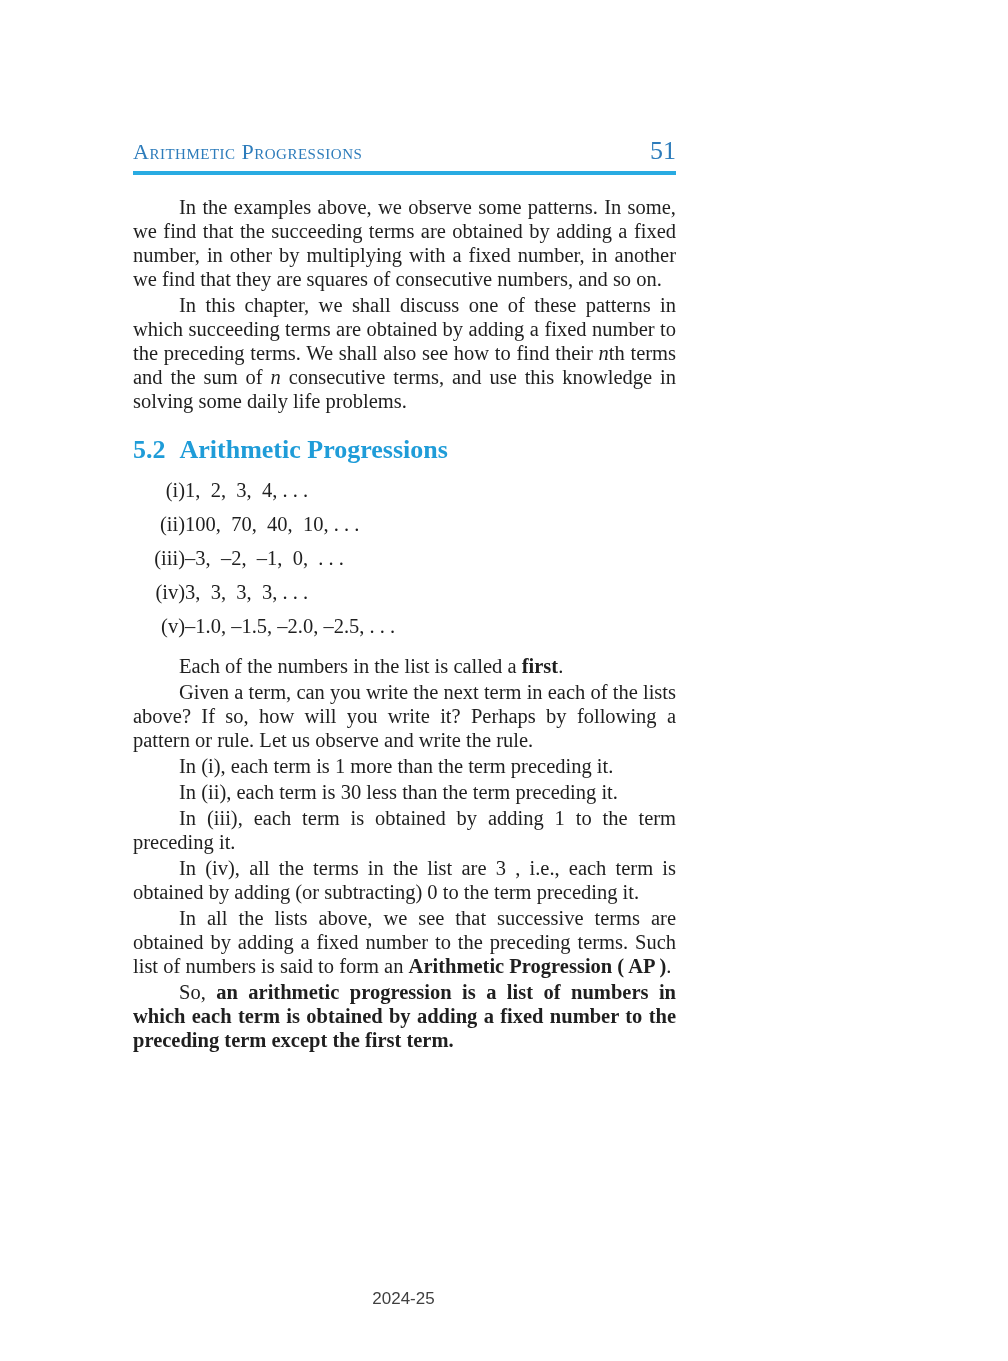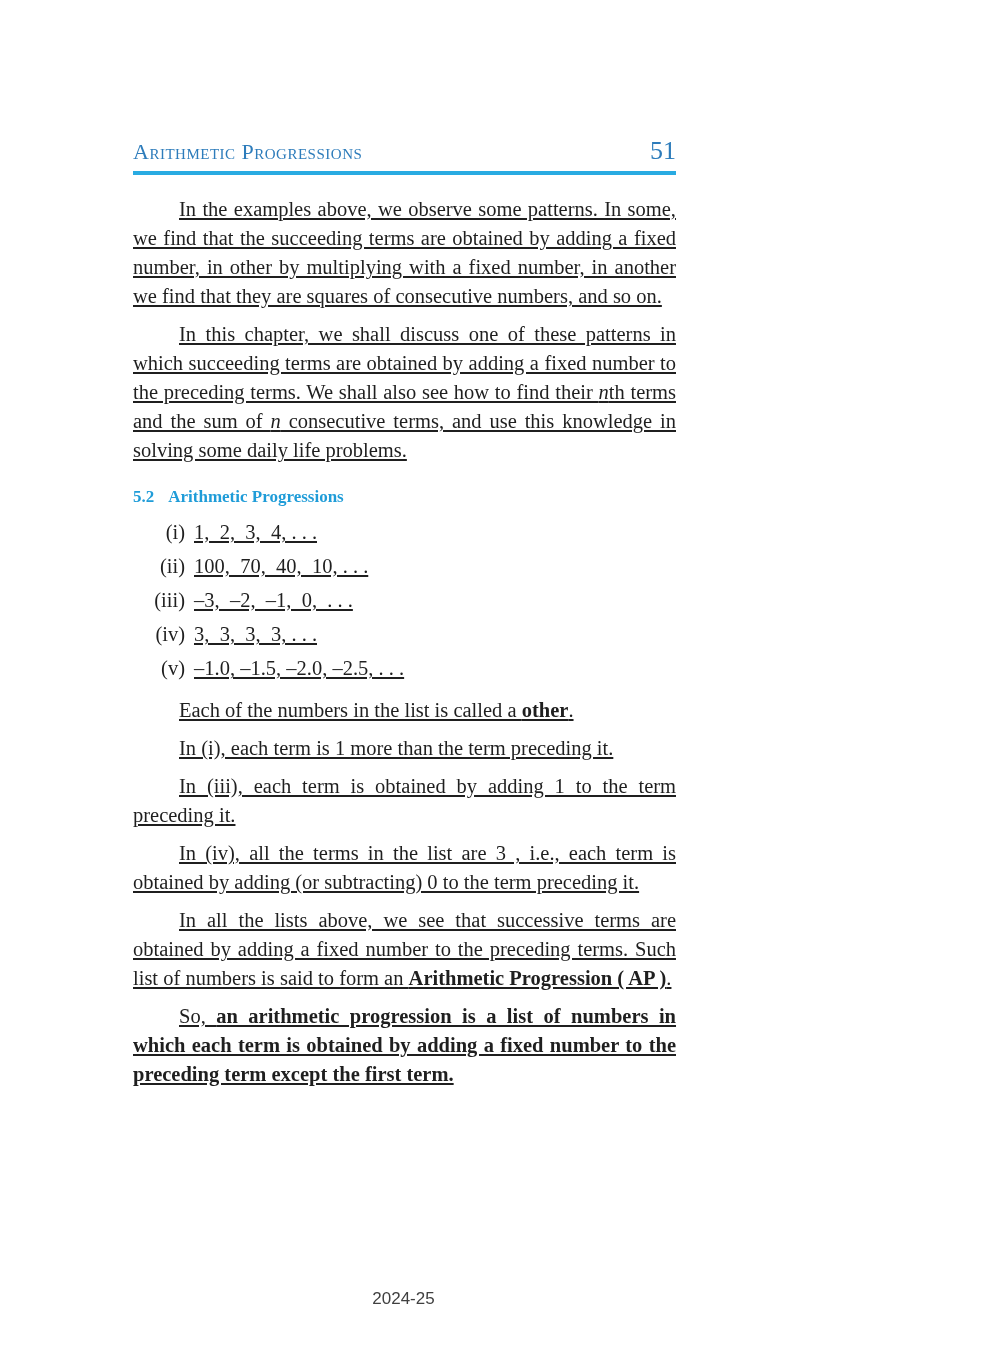--- a/index.html
+++ b/index.html
@@ -36,52 +36,49 @@
   }
   .header-rule {
     height: 4px;
     background: #29abe2;
     border: none;
     margin: 5px 0 0 0;
   }
   
   p.body {
     font-size: 20.5px;
-    line-height: 29px;
+    line-height: 24px;
     text-align: justify;
-    margin: 9px 0;
-    text-decoration: underline;
+    margin: 2px 0;
   }
   p.indent { text-indent: 46px; }
   p.first-para { margin-top: 20px; }
   
   h2.section-heading {
-    font-size: 17px;
+    font-size: 26px;
     font-weight: bold;
     color: #1f9cd8;
     margin: 22px 0 12px 0;
   }
   h2.section-heading .sec-num { margin-right: 14px; }
   
   .num-lists { margin: 10px 0 14px 0; }
   .num-list-row {
     display: flex;
     font-size: 20.5px;
     line-height: 26.6px;
     margin: 7.5px 0;
   }
   .num-list-label {
     width: 52px;
     text-align: right;
     flex: 0 0 auto;
   }
   .num-list-value {
-    margin-left: 9px;
     white-space: pre-wrap;
-    text-decoration: underline;
   }
   b.bld { font-weight: bold; }
   
   .footer-session {
     position: absolute;
     left: 50%;
     top: 1289px;
     transform: translateX(-50%);
     font-family: "Liberation Sans", sans-serif;
     font-size: 17px;
@@ -129,26 +126,32 @@
       <span class="num-list-label">(iv)</span>
       <span class="num-list-value">3,  3,  3,  3, . . .</span>
     </div>
     <div class="num-list-row">
       <span class="num-list-label">(v)</span>
       <span class="num-list-value">–1.0, –1.5, –2.0, –2.5, . . .</span>
     </div>
   </div>
 
   <p class="body indent">
-    <span>Each of the numbers in the list is called a </span><b class="bld">other</b><span>.</span>
+    <span>Each of the numbers in the list is called a </span><b class="bld">first</b><span>.</span>
   </p>
 
+  <p class="body indent">
+    <span>Given a term, can you write the next term in each of the lists above? If so, how will you write it? Perhaps by following a pattern or rule. Let us observe and write the rule.</span>
+  </p>
 
   <p class="body indent">
     <span>In (i), each term is 1 more than the term preceding it.</span>
+  </p>
+  <p class="body indent">
+    <span>In (ii), each term is 30 less than the term preceding it.</span>
   </p>
   <p class="body indent">
     <span>In (iii), each term is obtained by adding 1 to  the term preceding it.</span>
   </p>
   <p class="body indent">
     <span>In (iv), all the terms in the list are 3 , i.e., each term is obtained by adding (or subtracting) 0 to the term preceding it.</span>
   </p>
 
   <p class="body indent">
     <span>In all the lists above, we see that successive terms are obtained by adding a fixed number to the preceding terms. Such list of numbers is said to form an  </span><b class="bld">Arithmetic Progression ( AP )</b><span>.</span>

